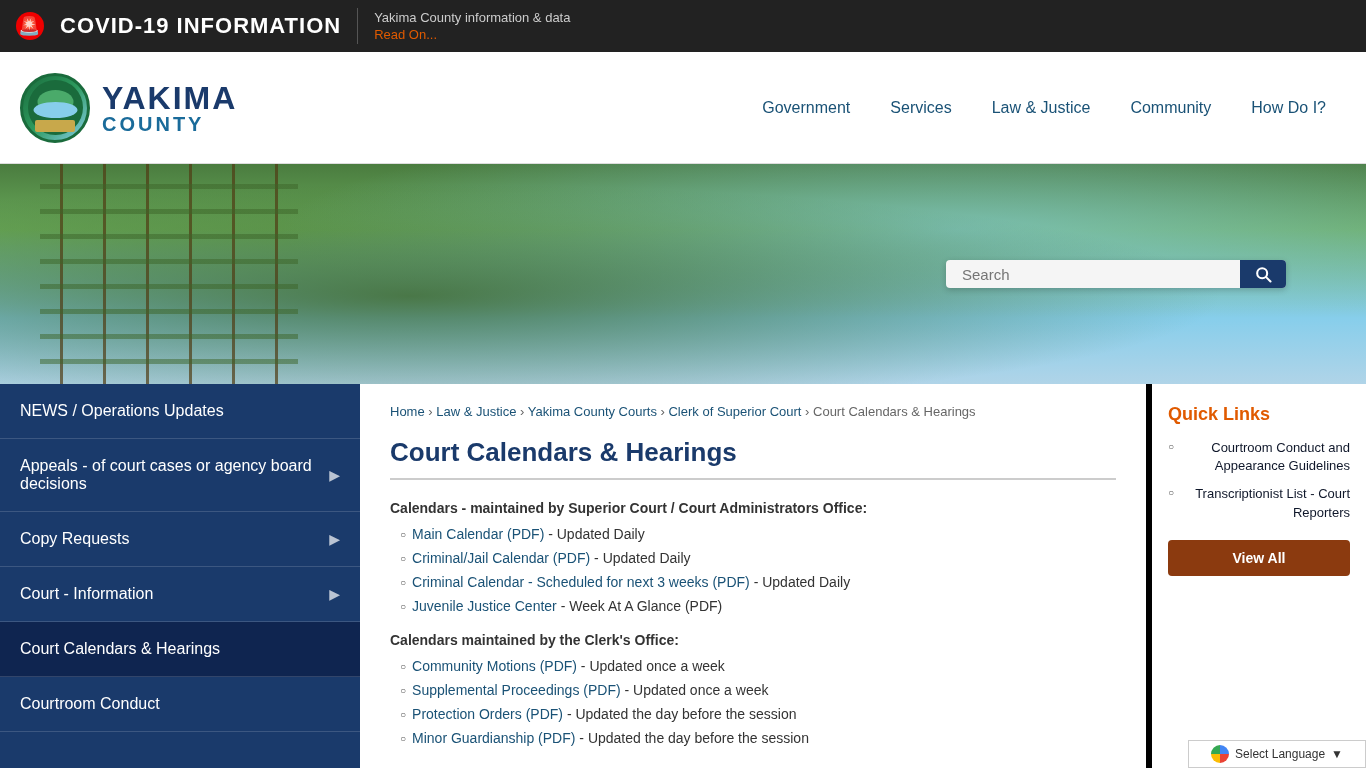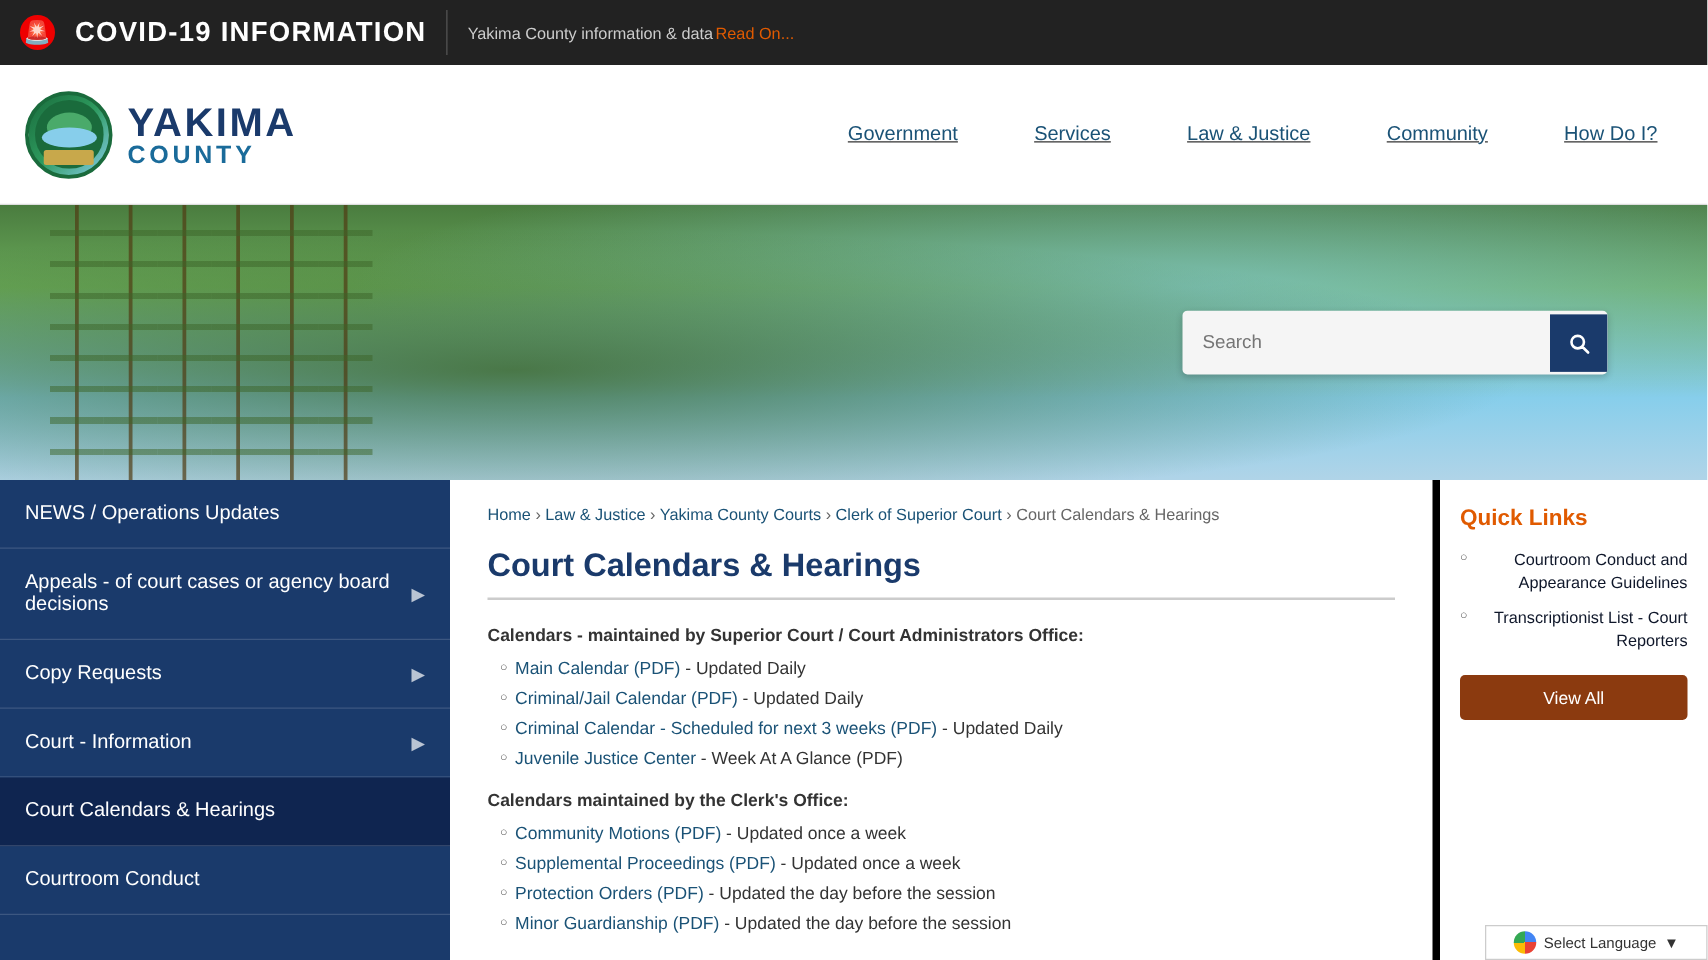--- a/index.html
+++ b/index.html
@@ -24,21 +24,21 @@
       flex-shrink: 0;
     }
     .covid-title {
       font-size: 22px;
       font-weight: bold;
       color: #fff;
       text-transform: uppercase;
       letter-spacing: 1px;
     }
     .covid-divider { width: 1px; height: 36px; background: #555; }
-    .covid-info { display: flex; flex-direction: row; gap: 2px; }
+    .covid-info { display: flex; flex-direction: column; gap: 2px; }
     .covid-info-text { font-size: 13px; color: #ccc; }
     .covid-read-on { color: #e05a00; font-size: 13px; cursor: pointer; }
 
     
     .header {
       background: #fff;
       padding: 10px 20px;
       display: flex;
       align-items: center;
       border-bottom: 1px solid #ddd;
@@ -84,23 +84,22 @@
       letter-spacing: 3px;
       line-height: 1;
     }
 
     
     .main-nav {
       display: flex;
       align-items: center;
       justify-content: flex-end;
       flex: 1;
-      gap: 61px;
+      gap: 40px;
       padding-right: 20px;
-      text-decoration: underline;
     }
     .nav-item {
       font-size: 16px;
       color: #1a5276;
       font-weight: 500;
       cursor: pointer;
       text-decoration: none;
     }
 
     
@@ -150,21 +149,21 @@
       position: absolute;
       top: 50%;
       right: 80px;
       transform: translateY(-50%);
       display: flex;
       align-items: center;
       background: #f5f5f5;
       border-radius: 4px;
       overflow: hidden;
       width: 340px;
-      height: 51px;
+      height: 28px;
       box-shadow: 0 2px 6px rgba(0,0,0,0.2);
     }
     .search-input {
       flex: 1;
       padding: 10px 16px;
       border: none;
       background: transparent;
       font-size: 15px;
       color: #666;
       outline: none;
@@ -303,21 +302,21 @@
       text-align: right;
     }
 
     .view-all-btn {
       background: #8b3a0f;
       color: #fff;
       border: none;
       padding: 10px 20px;
       border-radius: 4px;
       font-size: 14px;
-      font-weight: normal;
+      font-weight: bold;
       cursor: pointer;
       width: 100%;
     }
 
     
     .footer-bar {
       position: fixed;
       bottom: 0;
       right: 0;
       background: #fff;

